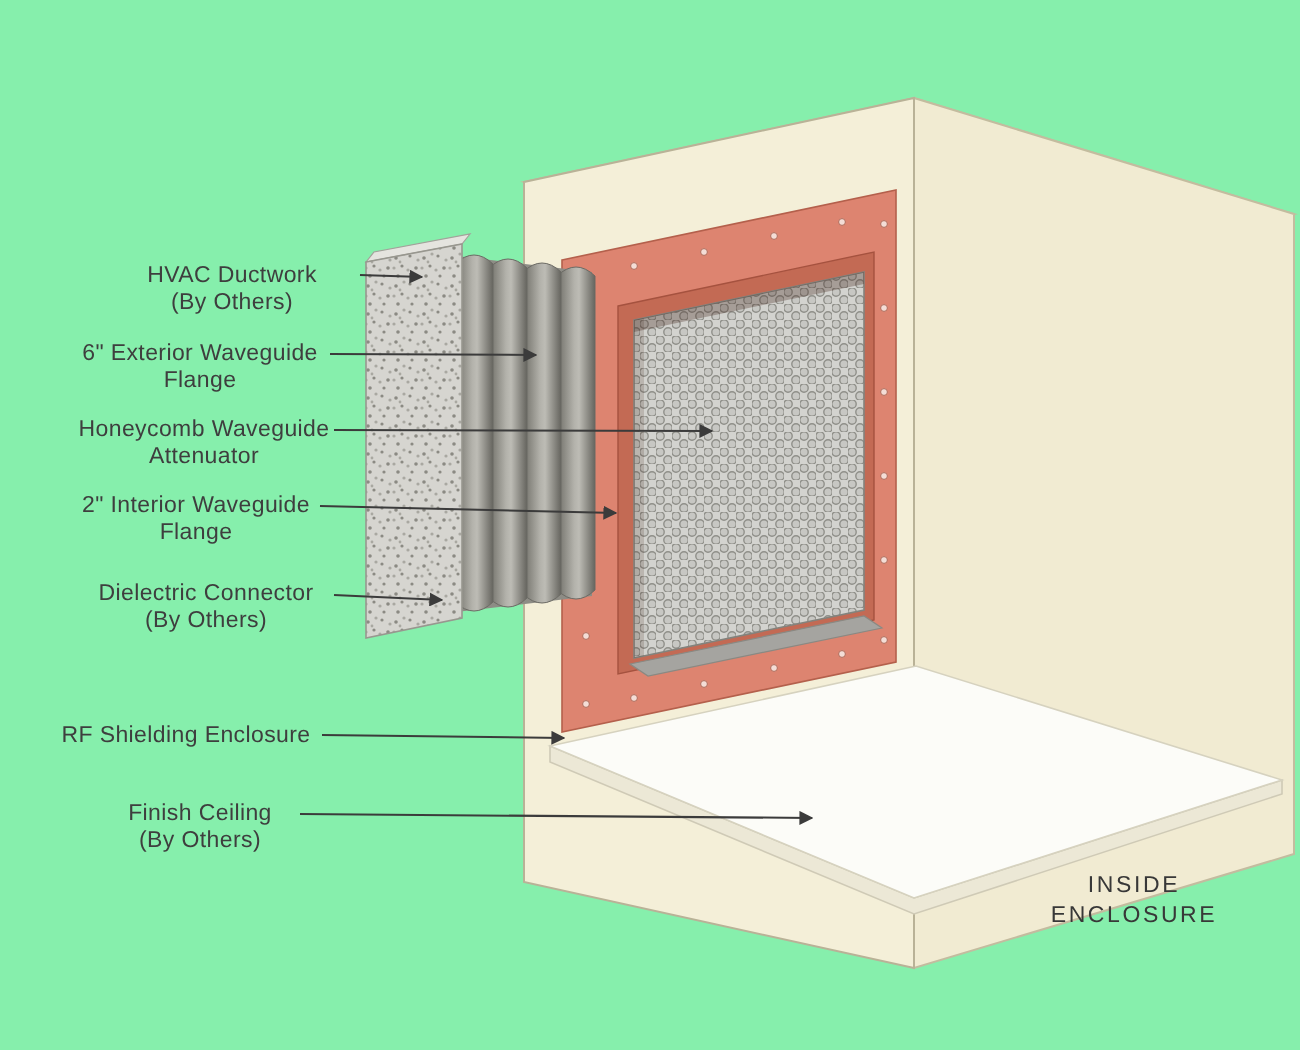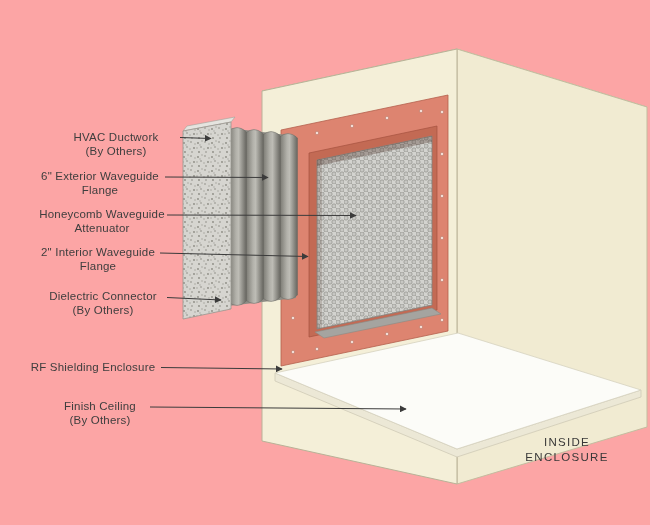--- a/index.html
+++ b/index.html
@@ -1,19 +1,19 @@
 <!DOCTYPE html>
 <html><head>
 <meta charset="utf-8">
 <style>
   html,body{margin:0;padding:0;background:#ffffff;}
   .stage{
     position:relative;
     width:650px;height:525px;
-    background:#fca5a5;
+    background:#86efac;
     font-family:"Liberation Sans", sans-serif;
     overflow:hidden;
   }
   svg{display:block;}
   .lbl{
     font-size:11.5px;
     fill:#3e3e3e;
     letter-spacing:.2px;
     font-family:"Liberation Sans", sans-serif;
   }

